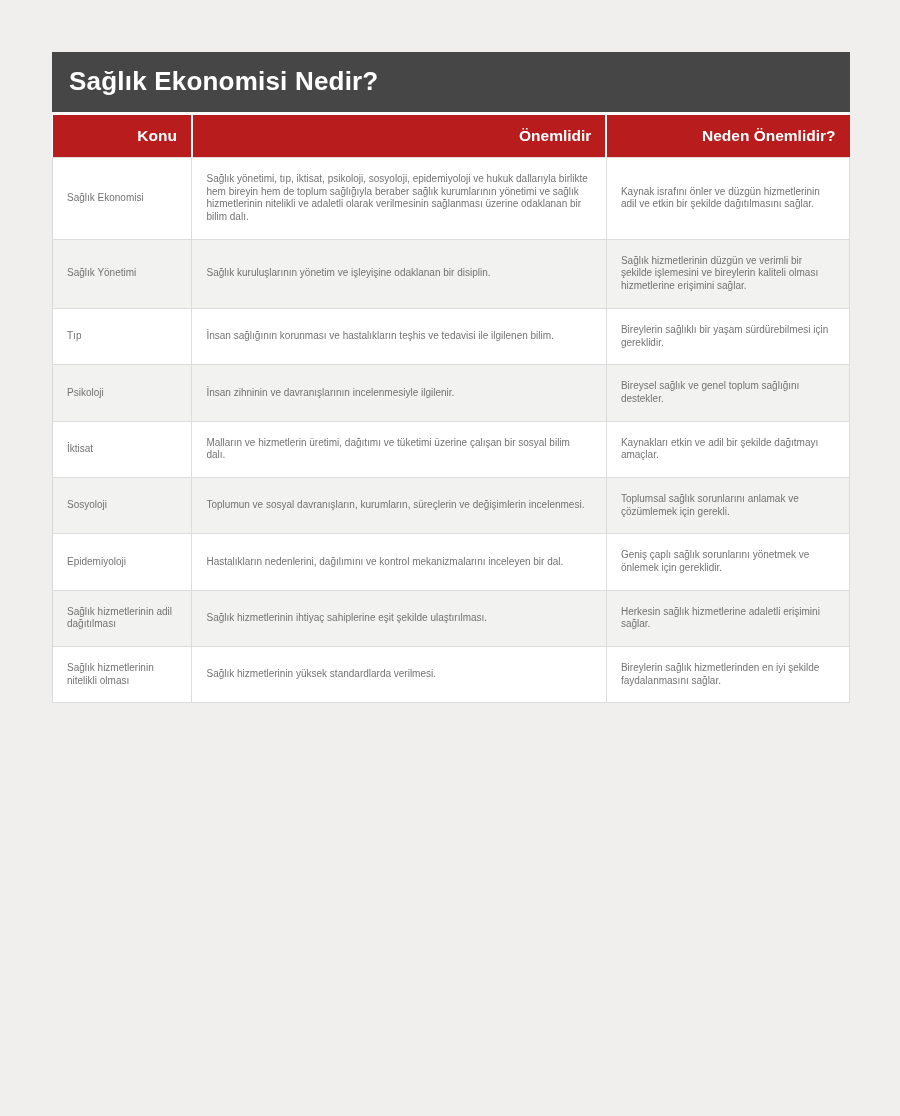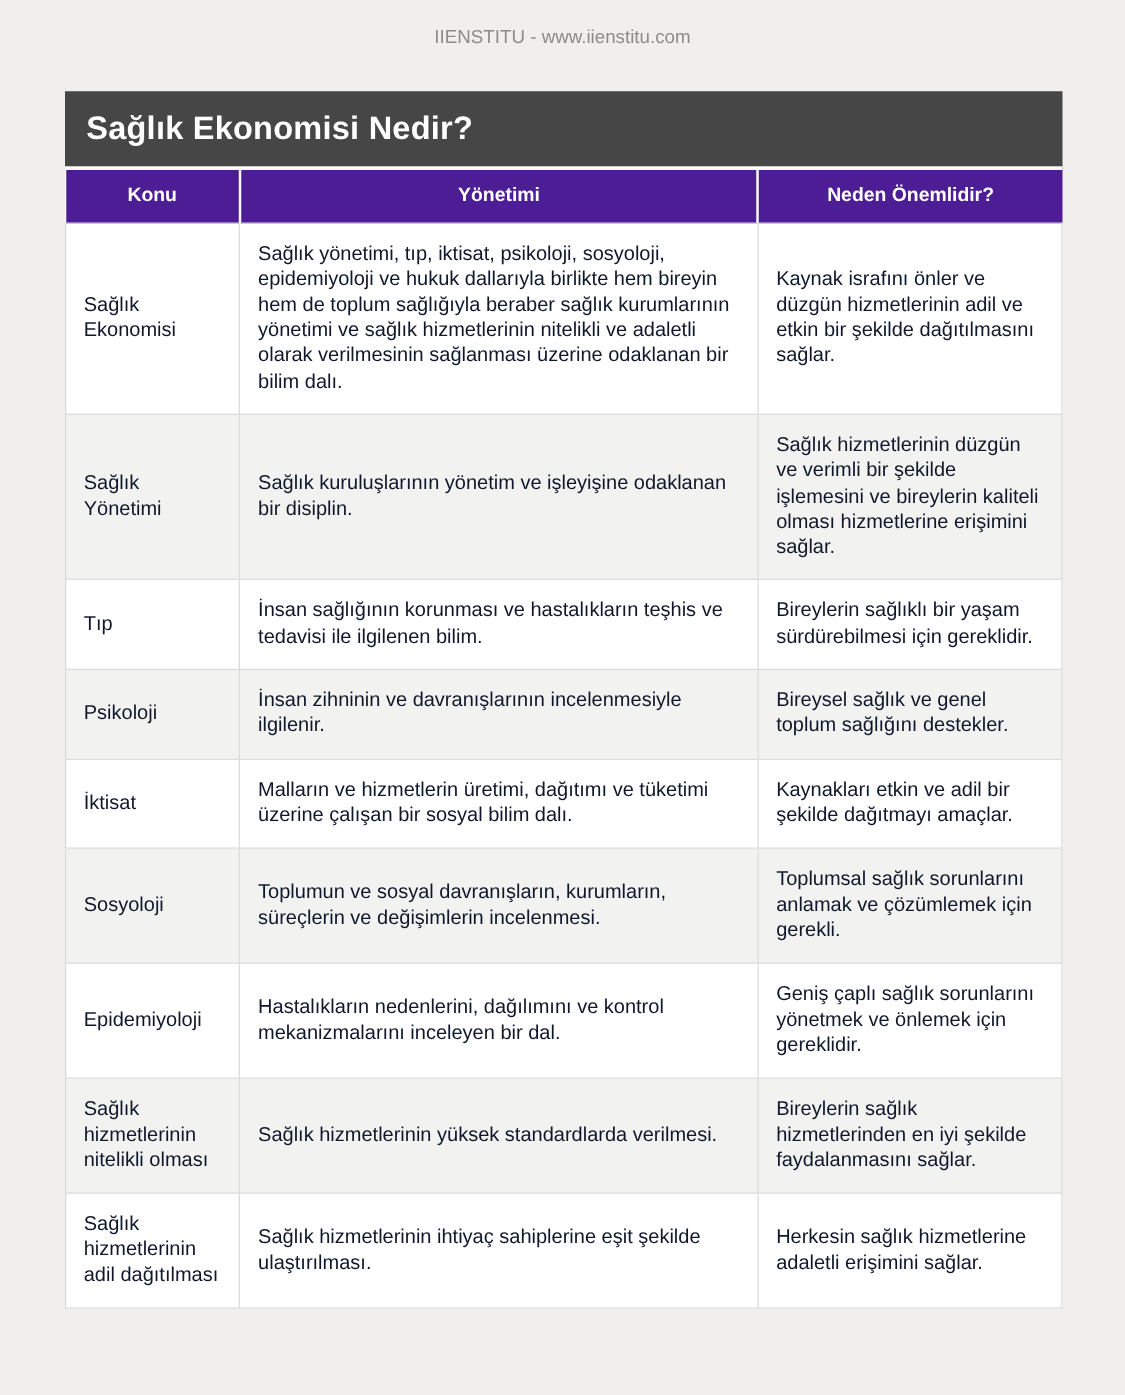--- a/index.html
+++ b/index.html
@@ -36,37 +36,37 @@
   }
 
   table.topics {
     width: 100%;
     border-collapse: collapse;
     table-layout: fixed;
     background: #ffffff;
   }
 
   table.topics thead th {
-    background: #4c1d95;
+    background: #b91c1c;
     color: #ffffff;
     font-size: 15.5px;
     font-weight: bold;
-    text-align: center;
+    text-align: right;
     padding: 12px 14px;
     border-left: 2px solid #fafaf8;
   }
   table.topics thead th:first-child { border-left: none; }
 
   table.topics col.c1 { width: 17.5%; }
   table.topics col.c2 { width: 52%; }
   table.topics col.c3 { width: 30.5%; }
 
   table.topics tbody td {
-    font-size: 16px;
-    color: #0f172a;
+    font-size: 10px;
+    color: #737373;
     line-height: 1.27;
     padding: 15px 15px 15px 14px;
     border: 1px solid #dcdcdc;
     vertical-align: middle;
     word-wrap: break-word;
   }
 
   table.topics tbody tr:nth-child(odd)  { background: #ffffff; }
   table.topics tbody tr:nth-child(even) { background: #f2f2f1; }
   table.topics tbody tr td:first-child  { border-left-color: #d9d9d9; }
@@ -88,21 +88,21 @@
 
     <table class="topics">
       <colgroup>
         <col class="c1">
           <col class="c2">
           <col class="c3">
       </colgroup>
       <thead>
         <tr>
           <th>Konu</th>
-          <th>Yönetimi</th>
+          <th>Önemlidir</th>
           <th>Neden Önemlidir?</th>
         </tr>
       </thead>
       <tbody id="table-body">
           <tr>
             <td>Sağlık Ekonomisi</td>
             <td>Sağlık yönetimi, tıp, iktisat, psikoloji, sosyoloji, epidemiyoloji ve hukuk dallarıyla birlikte hem bireyin hem de toplum sağlığıyla beraber sağlık kurumlarının yönetimi ve sağlık hizmetlerinin nitelikli ve adaletli olarak verilmesinin sağlanması üzerine odaklanan bir bilim dalı.</td>
             <td>Kaynak israfını önler ve düzgün hizmetlerinin adil ve etkin bir şekilde dağıtılmasını sağlar.</td>
           </tr>
           <tr>
@@ -129,28 +129,27 @@
             <td>Sosyoloji</td>
             <td>Toplumun ve sosyal davranışların, kurumların, süreçlerin ve değişimlerin incelenmesi.</td>
             <td>Toplumsal sağlık sorunlarını anlamak ve çözümlemek için gerekli.</td>
           </tr>
           <tr>
             <td>Epidemiyoloji</td>
             <td>Hastalıkların nedenlerini, dağılımını ve kontrol mekanizmalarını inceleyen bir dal.</td>
             <td>Geniş çaplı sağlık sorunlarını yönetmek ve önlemek için gereklidir.</td>
           </tr>
           <tr>
+            <td>Sağlık hizmetlerinin adil dağıtılması</td>
+            <td>Sağlık hizmetlerinin ihtiyaç sahiplerine eşit şekilde ulaştırılması.</td>
+            <td>Herkesin sağlık hizmetlerine adaletli erişimini sağlar.</td>
+          </tr>
+          <tr>
             <td>Sağlık hizmetlerinin nitelikli olması</td>
             <td>Sağlık hizmetlerinin yüksek standardlarda verilmesi.</td>
             <td>Bireylerin sağlık hizmetlerinden en iyi şekilde faydalanmasını sağlar.</td>
-          </tr>
-          <tr>
-            <td>Sağlık hizmetlerinin adil dağıtılması</td>
-            <td>Sağlık hizmetlerinin ihtiyaç sahiplerine eşit şekilde ulaştırılması.</td>
-            <td>Herkesin sağlık hizmetlerine adaletli erişimini sağlar.</td>
           </tr>
         </tbody>
     </table>
 
   </div>
 
-  <div class="footer">IIENSTITU - www.iienstitu.com</div>
 </div>
 
 </body></html>

